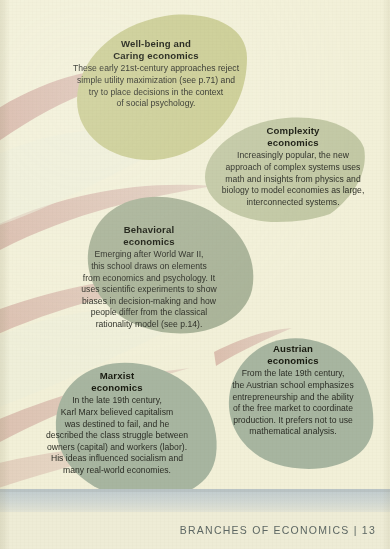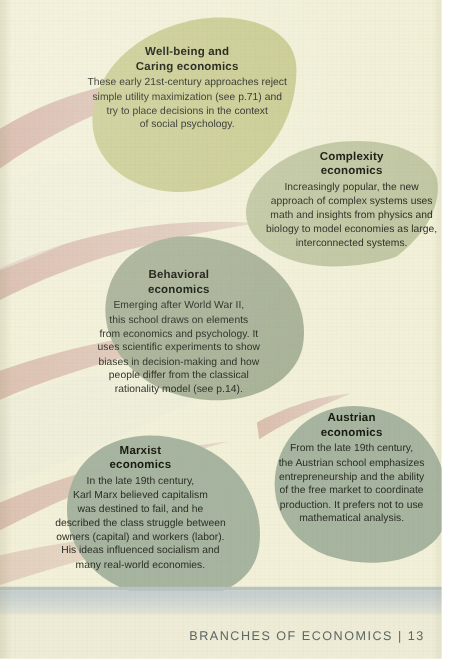--- a/index.html
+++ b/index.html
@@ -6,25 +6,24 @@
   html, body {
     margin: 0;
     padding: 0;
     background: #ffffff;
   }
   body {
     font-family: "Liberation Sans", sans-serif;
   }
   #page {
     position: relative;
-    width: 356px;
+    width: 390px;
     height: 549px;
     overflow: hidden;
     background: #f2f0d8;
-    padding-left: 12px;
   }
   
   #paper-texture {
     position: absolute;
     inset: 0;
     pointer-events: none;
     z-index: 6;
     opacity: .40;
     background-image:
       repeating-linear-gradient(0deg, rgba(120,115,80,.045) 0 1px, rgba(255,255,255,0) 1px 3px),

